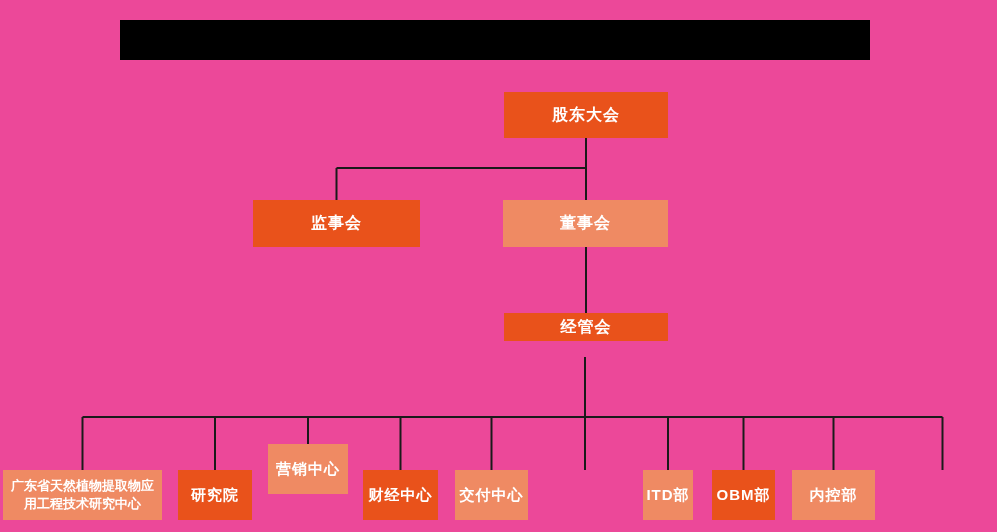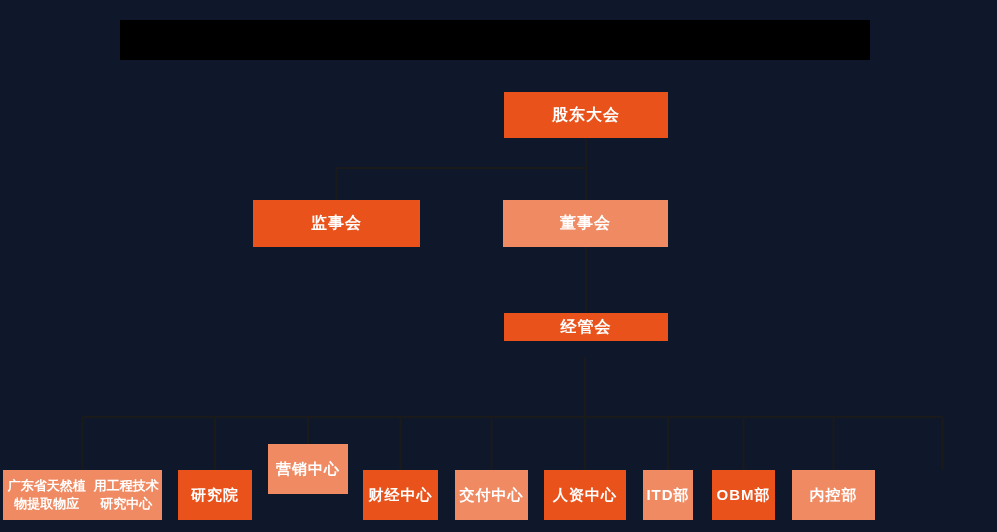--- a/index.html
+++ b/index.html
@@ -1,20 +1,20 @@
 <!DOCTYPE html>
 <html style="--dark: #E9521B; --light: #EF8A63; --line: #1A1A1A; --bar: #000000;"><head>
 <meta charset="utf-8">
 <style>
   html,body{margin:0;padding:0;background:#ffffff;}
   body{font-family:"Liberation Sans","DejaVu Sans",sans-serif;}
   .canvas{
     position:relative;
     width:997px;height:532px;
-    background:#0f172a;
+    background:#ec4899;
     overflow:hidden;
   }
   .redacted-bar{
     position:absolute;
     background:var(--bar,#000);
   }
   .connectors{
     position:absolute;left:0;top:0;
     color:var(--line,#1a1a1a);
   }
@@ -24,21 +24,21 @@
     text-align:center;
     color:#ffffff;
     font-weight:bold;
     box-sizing:border-box;
     letter-spacing:1px;
   }
   .box.dark{background:var(--dark,#e9521b);}
   .box.light{background:var(--light,#ef8a63);}
   .lvl{font-size:16px;}
   .dept{font-size:15px;}
-  .dept-long{font-size:13px;line-height:18px;letter-spacing:0;}
+  .dept-long{font-size:13px;line-height:18px;letter-spacing:0;flex-direction:column;}
 </style>
 </head>
 <body>
 
 <div class="canvas">
 
   <div class="redacted-bar" style="left:120px;top:20px;width:750px;height:40px;"></div>
 
   <svg class="connectors" width="997" height="532">
     <g stroke="currentColor" stroke-width="2" fill="none">
@@ -74,18 +74,17 @@
   <div class="box dark lvl" style="left:504px;top:313px;width:164px;height:28px;">经管会</div>
 
   <div class="box light dept dept-long" style="left:3px;top:470px;width:159px;height:50px;">
     <div>广东省天然植物提取物应</div>
     <div>用工程技术研究中心</div>
   </div>
   <div class="box dark dept" style="left:178px;top:470px;width:74px;height:50px;">研究院</div>
   <div class="box light dept" style="left:268px;top:444px;width:80px;height:50px;">营销中心</div>
   <div class="box dark dept" style="left:363px;top:470px;width:75px;height:50px;">财经中心</div>
   <div class="box light dept" style="left:455px;top:470px;width:73px;height:50px;">交付中心</div>
-  <div class="box dark dept" style="left:544px;top:470px;width:82px;height:50px;">人资中心</div>
   <div class="box light dept" style="left:643px;top:470px;width:50px;height:50px;">ITD部</div>
   <div class="box dark dept" style="left:712px;top:470px;width:63px;height:50px;">OBM部</div>
   <div class="box light dept" style="left:792px;top:470px;width:83px;height:50px;">内控部</div>
 
 </div>
 
 </body></html>

